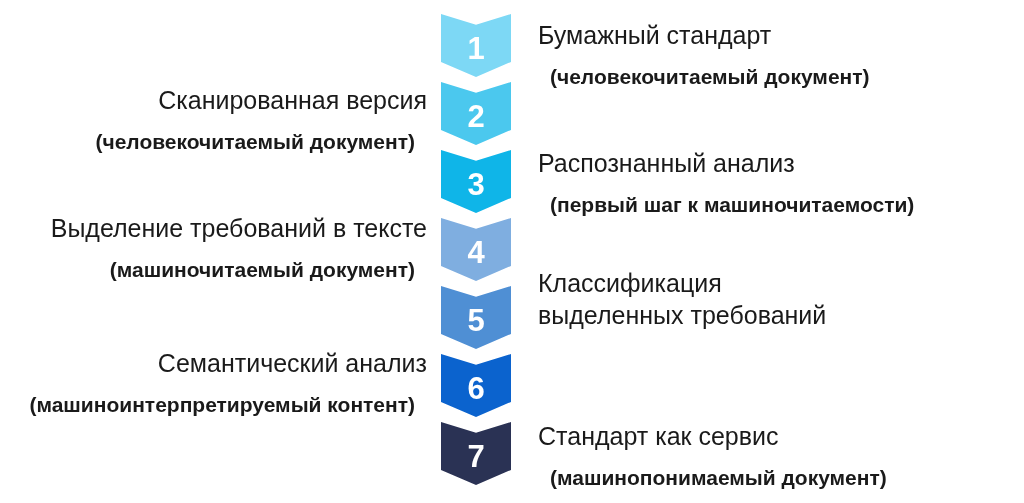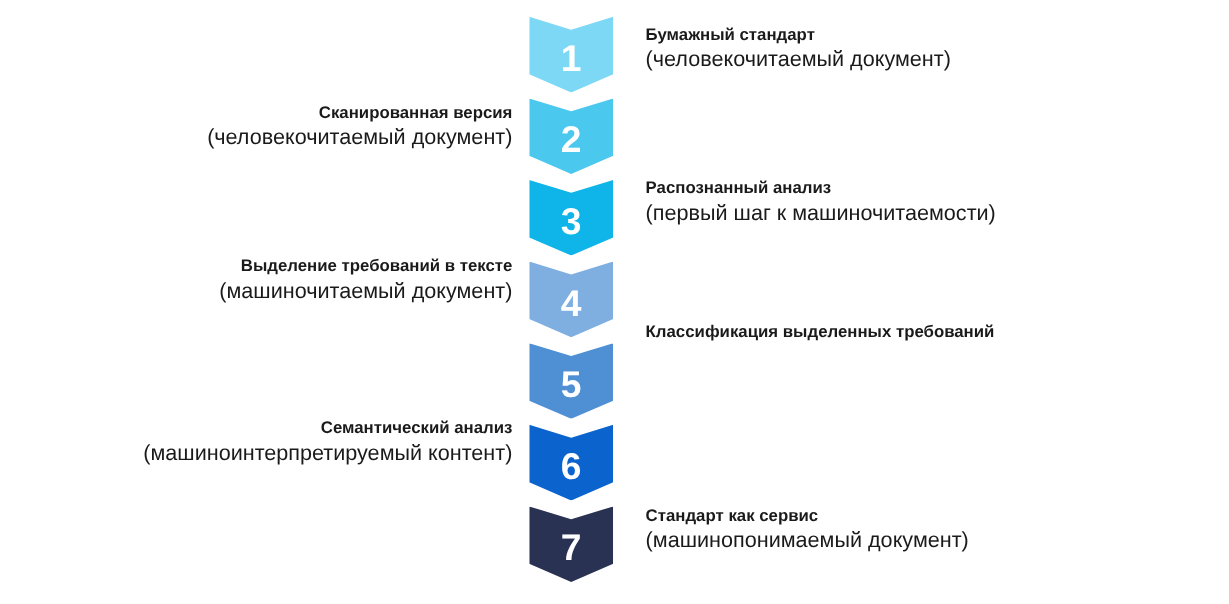--- a/index.html
+++ b/index.html
@@ -56,30 +56,30 @@
     left: 538px;
     text-align: left;
     width: 420px;
   }
   .label-left {
     right: 597px;
     text-align: right;
     width: 430px;
   }
   .label-title {
-    font-size: 14px;
-    font-weight: bold;
+    font-size: 25px;
+    font-weight: normal;
     line-height: 1.27;
     margin: 0;
   }
   .label-sub {
-    font-size: 18px;
-    font-weight: normal;
+    font-size: 21px;
+    font-weight: bold;
     line-height: 1.27;
-    margin: 0;
+    margin: 12px;
   }
 </style>
 </head>
 <body>
 
 <div id="diagram">
 
   <div class="chevron-column">
 
     <div class="chevron-step" style="background-color: rgb(125, 216, 245);">

